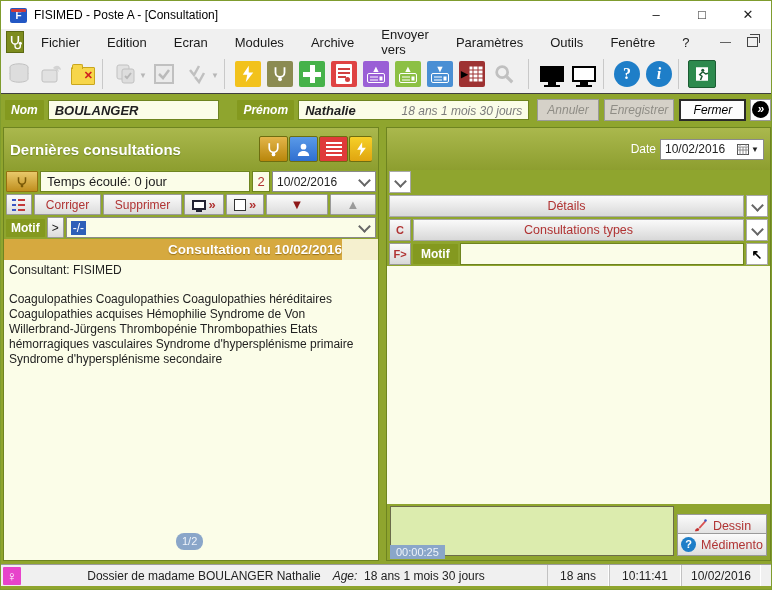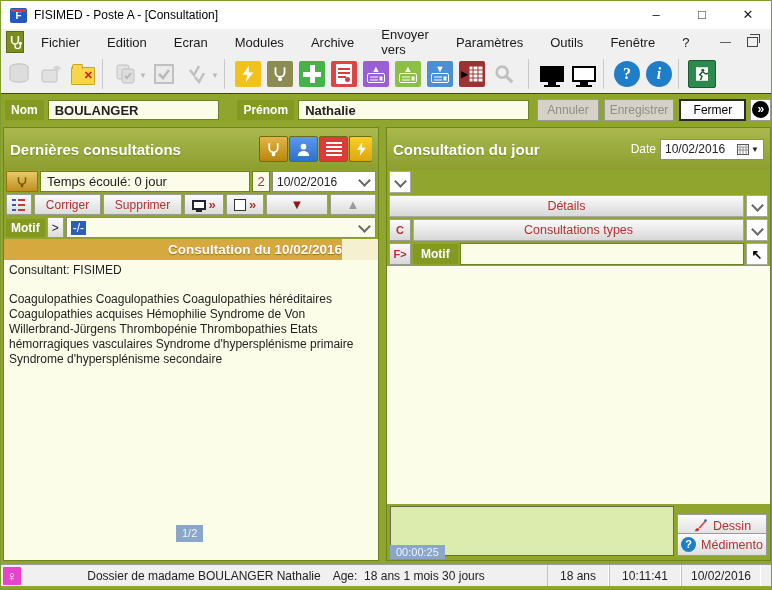--- a/index.html
+++ b/index.html
@@ -22,21 +22,21 @@
   .tbtn{width:28px;height:28px;margin-left:4px;border-radius:2px;display:flex;align-items:center;justify-content:center;position:relative;flex:none;}
   .tsep{width:1px;height:30px;background:#c9c9c9;margin:0 5px;flex:none;}
   .tico{width:26px;height:26px;border-radius:2px;display:flex;align-items:center;justify-content:center;font-weight:bold;}
   .gray{filter:grayscale(1);opacity:.55;}
   .ddarrow{position:absolute;right:-7px;top:11px;font-size:8px;color:#8a8a8a;}
   .circleico{width:26px;height:26px;border-radius:50%;background:#1e7ec8;color:#fff;font-weight:bold;font-size:16px;line-height:26px;text-align:center;font-family:"Liberation Serif",serif;}
   .monitor{width:24px;height:16px;border:2px solid #000;position:relative;box-sizing:border-box;}
   .monitor:after{content:"";position:absolute;left:6px;top:14px;width:8px;height:3px;background:#000;}
   .monitor:before{content:"";position:absolute;left:2px;top:17px;width:16px;height:2px;background:#000;}
   
-  .patientbar{position:absolute;left:0;top:93px;width:100%;height:31px;background:var(--green);display:flex;align-items:center;}
+  .patientbar{position:absolute;left:0;top:93px;width:100%;height:31px;background:var(--green);display:flex;align-items:center;font-style:italic;}
   .glabel{background:var(--green_dark);color:#fff;font-weight:bold;font-size:12px;padding:3px 6px;border-radius:1px;}
   .field{background:var(--cream);border:1px solid var(--green_border);height:20px;line-height:20px;padding:0 6px;font-size:13px;box-sizing:border-box;}
   .pbtn{height:22px;border:1px solid #9a9a9a;background:#d5d1c8;color:#8f8d86;font-size:12px;text-align:center;line-height:20px;box-sizing:border-box;}
   
   .main{position:absolute;left:0;top:124px;width:100%;height:439px;background:var(--green);}
   .panel{position:absolute;top:2px;border:1px solid var(--green_border);background:var(--green);display:flex;flex-direction:column;box-sizing:border-box;}
   .panel-header{height:26px;background:linear-gradient(#aab84d,#8d9e2f);display:flex;align-items:center;padding:8px 6px;flex:none;position:relative;}
   .panel-title{color:#fff;font-weight:bold;font-size:15px;text-shadow:0 1px 1px #6e8420;}
   .hicon{width:27px;height:24px;border:1px solid #6e6e10;border-radius:2px;display:flex;align-items:center;justify-content:center;margin-left:1px;}
   .prow{display:flex;align-items:center;padding:1px 2px;gap:2px;flex:none;}
@@ -258,21 +258,21 @@
             <path d="M13 9l-4 4 3 2-2 5M13 9l4 3 3-1" fill="none" stroke="#1c5c33" stroke-width="2"></path>
           </svg>
       </div>
     </div>
   </div>
 
   <div class="patientbar">
     <span class="glabel" style="margin-left:4px;">Nom</span>
     <div class="field" style="width:184px;margin-left:4px;font-weight:bold;">BOULANGER</div>
     <span class="glabel" style="margin-left:18px;">Prénom</span>
-    <div class="field" style="width:248px;margin-left:4px;display:flex;flex-direction:column;">
+    <div class="field" style="width:248px;margin-left:4px;display:flex;">
       <b>Nathalie</b>
       <span style="margin-left:auto;color:#7b7b7b;font-size:12px;">18 ans 1 mois 30 jours</span>
     </div>
     <div class="pbtn" style="width:66px;margin-left:8px;">Annuler</div>
     <div class="pbtn" style="width:76px;margin-left:5px;">Enregistrer</div>
     <div class="pbtn" style="width:72px;margin-left:5px;background:#fdfdfd;color:#000;border:2px solid #2a2a2a;line-height:18px;">Fermer</div>
     <div style="width:22px;height:22px;background:#fff;border:1px solid #9a9a9a;margin-left:4px;display:flex;align-items:center;justify-content:center;box-sizing:border-box;">
       <div style="width:17px;height:17px;border-radius:50%;background:#000;color:#fff;font-size:12px;font-weight:bold;text-align:center;line-height:16px;">»</div>
     </div>
   </div>
@@ -366,27 +366,26 @@
 
       <div class="goldbar">
         <span>Consultation du 10/02/2016</span>
         <div style="width:36px;height:100%;background:var(--gold_light);flex:none;"></div>
       </div>
 
       <div class="textarea">
         <div>Consultant: FISIMED</div>
         <div style="height:14px;"></div>
         <div>Coagulopathies Coagulopathies Coagulopathies héréditaires Coagulopathies acquises Hémophilie Syndrome de Von Willerbrand-Jürgens Thrombopénie Thrombopathies Etats hémorragiques vasculaires Syndrome d'hypersplénisme primaire Syndrome d'hypersplénisme secondaire</div>
-        <div class="bluetag" style="position:absolute;left:172px;bottom:18px;">1/2</div>
+        <div class="bluetag" style="position:absolute;left:172px;bottom:10px;border-radius:8px;">1/2</div>
       </div>
     </div>
 
     <div class="panel" style="left:385px;width:385px;height:434px;">
       <div class="panel-header">
-        <span class="panel-title">Consultation du jour</span>
         <span style="margin-left:auto;color:#fff;font-size:12px;margin-right:4px;">Date</span>
         <div class="combo" style="width:104px;">
           <span>10/02/2016</span>
           <svg width="12" height="12" viewBox="0 0 12 12" style="margin-left:auto;">
               <rect x="0.5" y="1.5" width="11" height="10" fill="#fff" stroke="#555"></rect>
               <path d="M0 4h12M3 1v2M9 1v2M0 7h12M3 4v8M6 4v8M9 4v8" stroke="#777" stroke-width="0.8"></path>
             </svg>
           <span style="font-size:8px;color:#222;margin-left:2px;">▼</span>
         </div>
       </div>
@@ -436,21 +435,21 @@
           <span>Médimento</span>
         </div>
       </div>
     </div>
   </div>
 
   <div class="statusbar">
     <div class="femalebox">♀</div>
     <div style="flex:1;display:flex;justify-content:center;gap:12px;">
       <span>Dossier de madame BOULANGER Nathalie</span>
-      <span><b style="font-weight:normal;">Age:</b>&nbsp; <span>18 ans 1 mois 30 jours</span></span>
+      <span><b style="font-weight:normal;font-style:italic;">Age:</b>&nbsp; <span>18 ans 1 mois 30 jours</span></span>
     </div>
     <div class="sbox" style="width:44px;">18 ans</div>
     <div class="sbox" style="width:54px;">10:11:41</div>
     <div class="sbox" style="width:62px;">10/02/2016</div>
     <div style="width:10px;height:100%;"></div>
   </div>
   <div class="bottomstrip"></div>
 
 </div>
 

